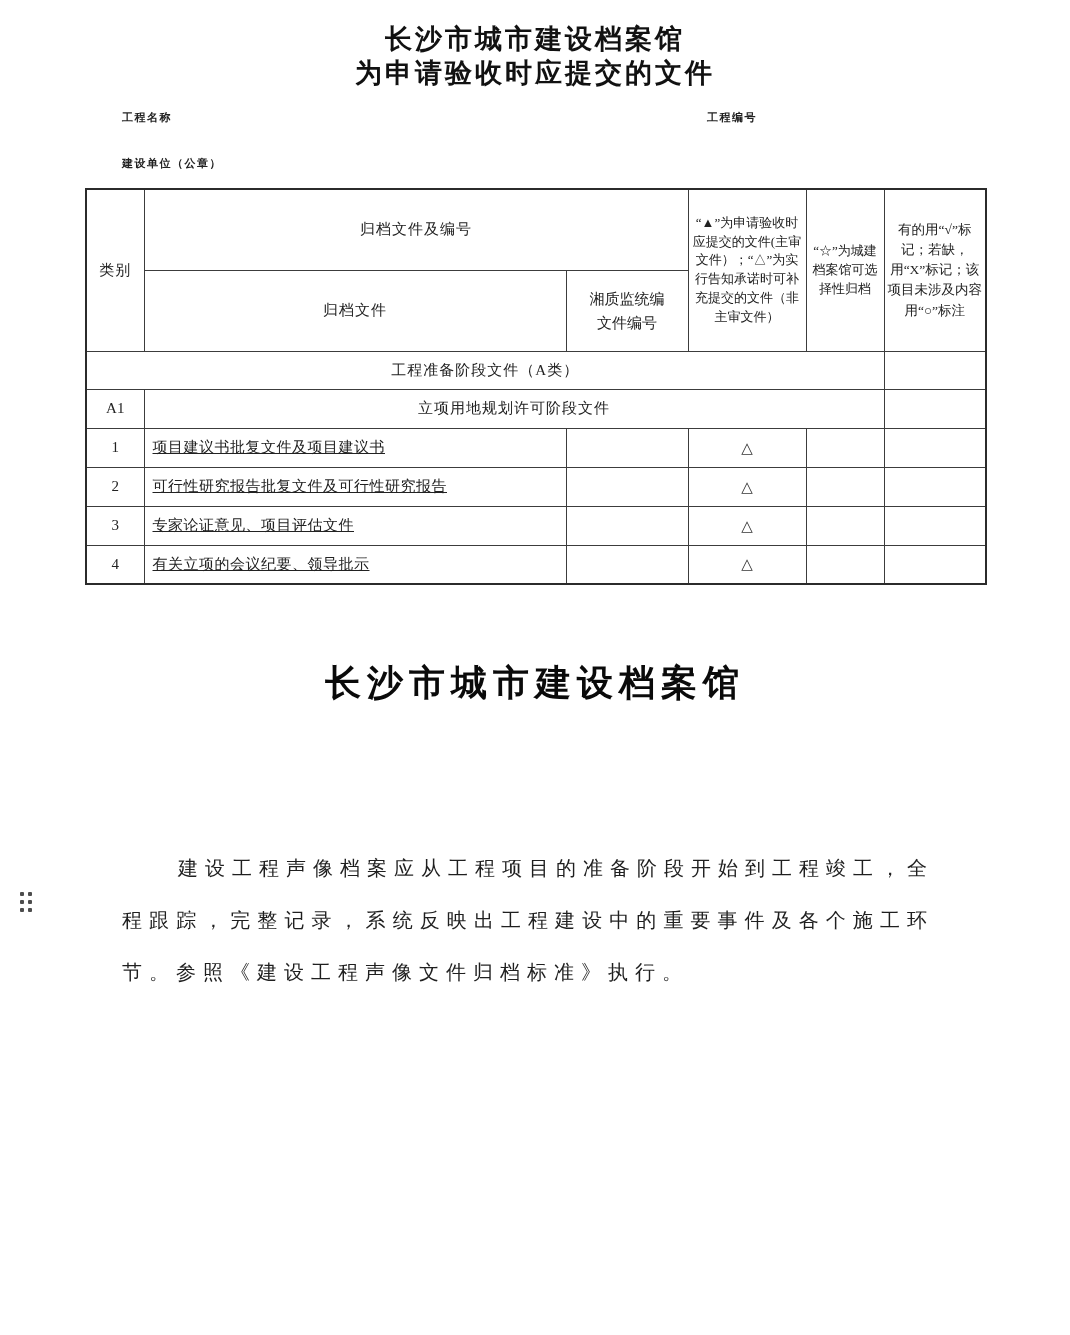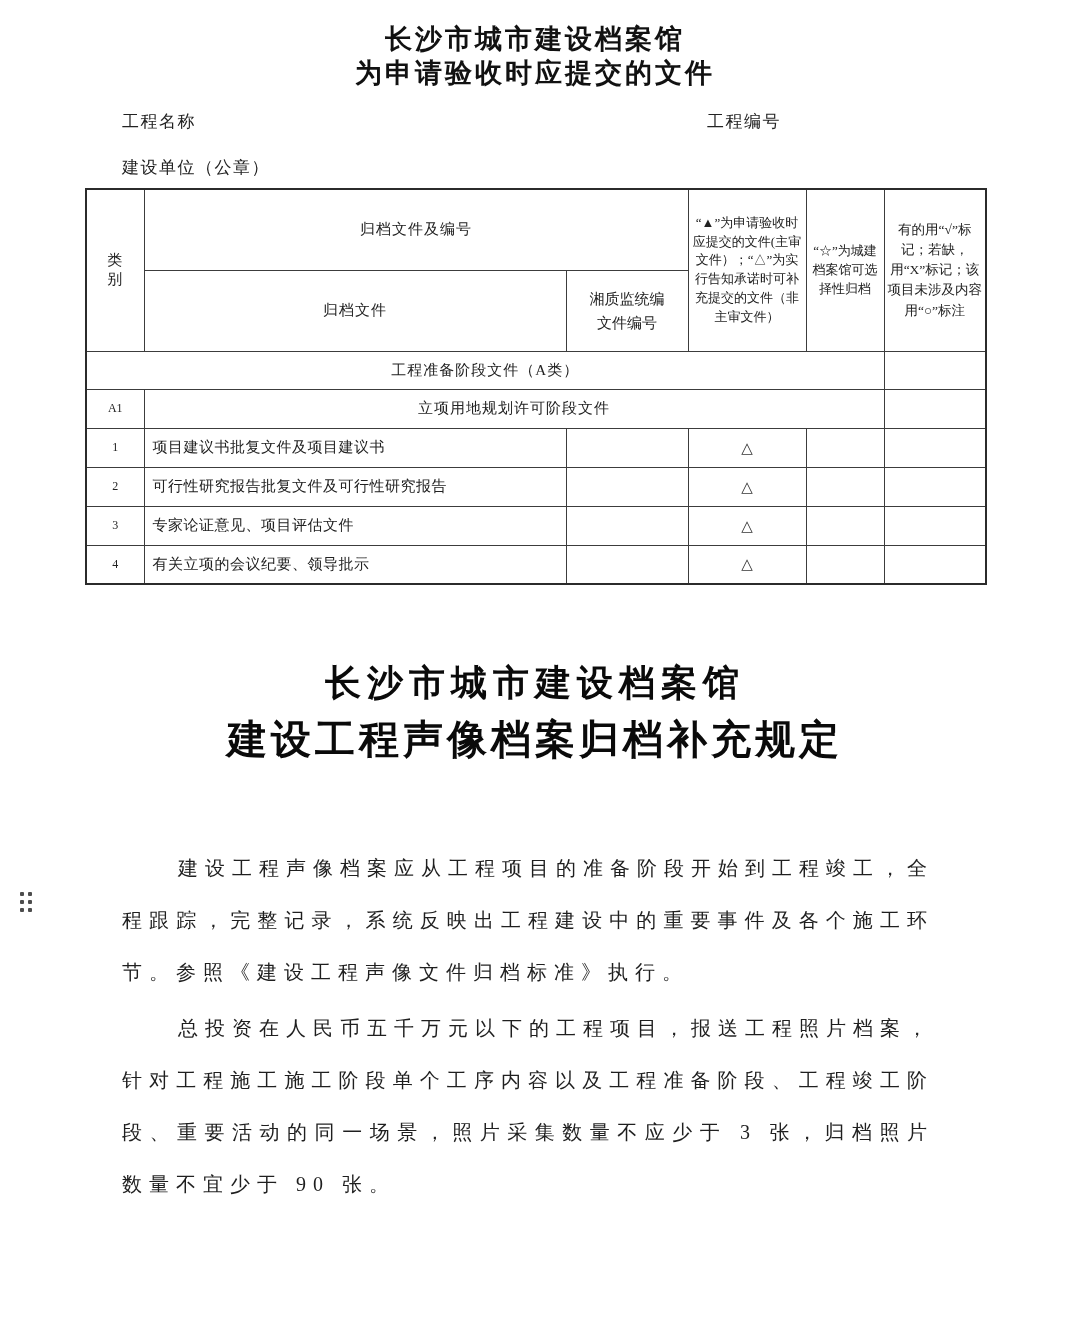--- a/index.html
+++ b/index.html
@@ -23,52 +23,52 @@
     font-family: "Liberation Sans", sans-serif;
   }
   .doc1-title .line {
     font-size: 27px;
     line-height: 34px;
     letter-spacing: 3px;
     color: #111;
   }
   .meta-label {
     position: absolute;
-    font-size: 17px;
-    font-weight: 400;
+    font-size: 11px;
+    font-weight: 700;
     letter-spacing: 1.5px;
     color: #222;
   }
   .lbl-project-name   { left: 122px; top: 110px; }
   .lbl-project-number { left: 707px; top: 110px; }
   .lbl-build-unit     { left: 122px; top: 156px; }
 
   
   .doc-table {
     position: absolute;
     left: 85px; top: 188px;
     width: 900px;
     border-collapse: collapse;
     table-layout: fixed;
     border: 2px solid #2b2b2b;
   }
   .doc-table td {
     border: 1px solid #3c3c3c;
     text-align: center;
     vertical-align: middle;
-    padding: 1px 13px;
+    padding: 1px 5px;
     font-size: 15px;
     color: #222;
     overflow: hidden;
   }
   .doc-table td.note      { font-size: 13px; line-height: 1.45; padding: 1px 3px; }
   .doc-table td.note-mark { font-size: 13.5px; line-height: 1.5; }
-  .doc-table td.file-cell { text-align: left; padding-left: 8px; letter-spacing: 0.5px; }
+  .doc-table td.file-cell { text-align: left; padding-left: 8px; letter-spacing: 0.5px; text-decoration: underline; }
   .doc-table td.prewrap   { white-space: pre-line; line-height: 1.6; }
-  .doc-table td.num-cell  { font-size: 12px; }
+  .doc-table td.num-cell  { font-size: 15px; }
   .doc-table td.mark-cell { font-size: 15px; color: #333; }
   .doc-table td.hdr       { letter-spacing: 1px; }
 
   
   .doc2-title {
     position: absolute;
     top: 658px; left: 0;
     width: 100%;
     text-align: center;
     font-weight: 700;
@@ -176,26 +176,24 @@
         <td></td>
         <td class="mark-cell">△</td>
         <td></td>
         <td></td>
       </tr>
     </tbody>
   </table>
 
   <div class="doc2-title">
     <div class="l1">长沙市城市建设档案馆</div>
-    <div class="l2">建设工程声像档案归档补充规定</div>
   </div>
 
   <div class="body-text">
     <p>建设工程声像档案应从工程项目的准备阶段开始到工程竣工，全程跟踪，完整记录，系统反映出工程建设中的重要事件及各个施工环节。参照《建设工程声像文件归档标准》执行。</p>
-    <p>总投资在人民币五千万元以下的工程项目，报送工程照片档案，针对工程施工施工阶段单个工序内容以及工程准备阶段、工程竣工阶段、重要活动的同一场景，照片采集数量不应少于 3 张，归档照片数量不宜少于 90 张。</p>
   </div>
 
   <div class="drag-handle">
     <span class="dot"></span>
     <span class="dot"></span>
     <span class="dot"></span>
     <span class="dot"></span>
     <span class="dot"></span>
     <span class="dot"></span>
   </div>

